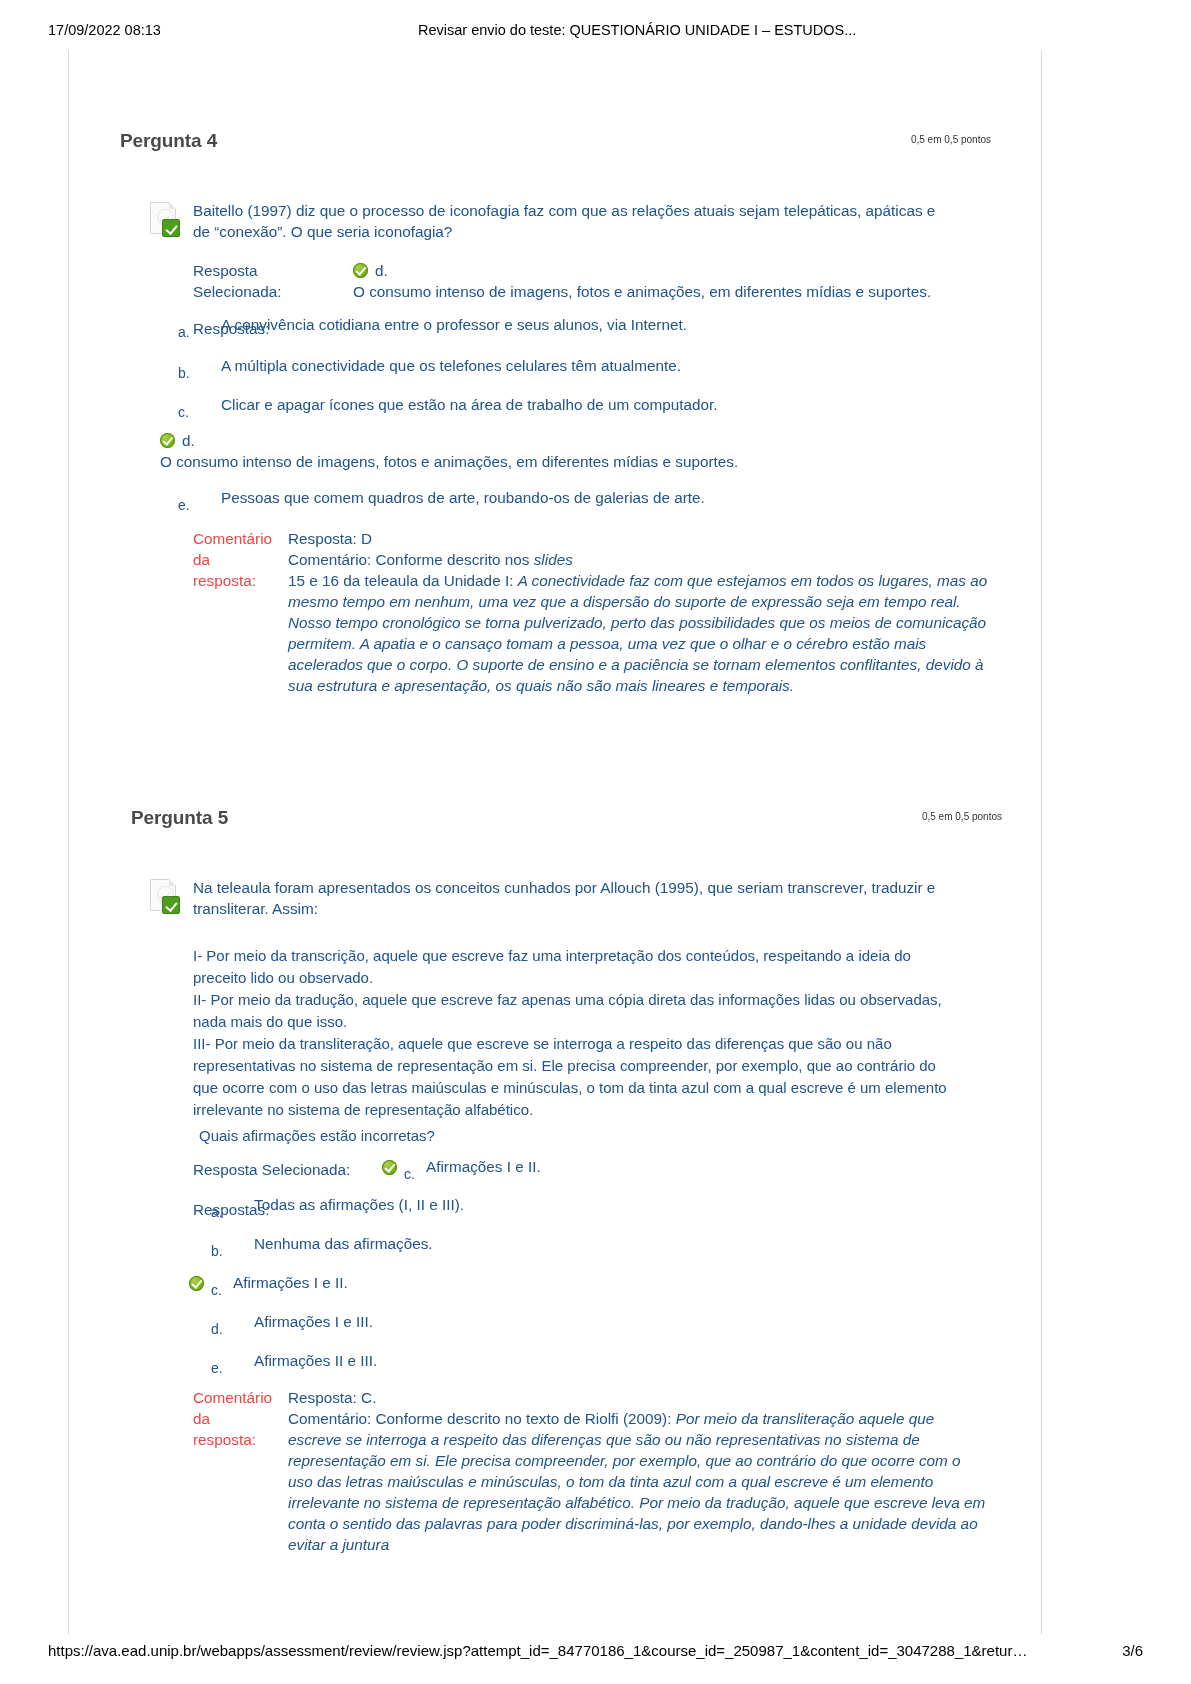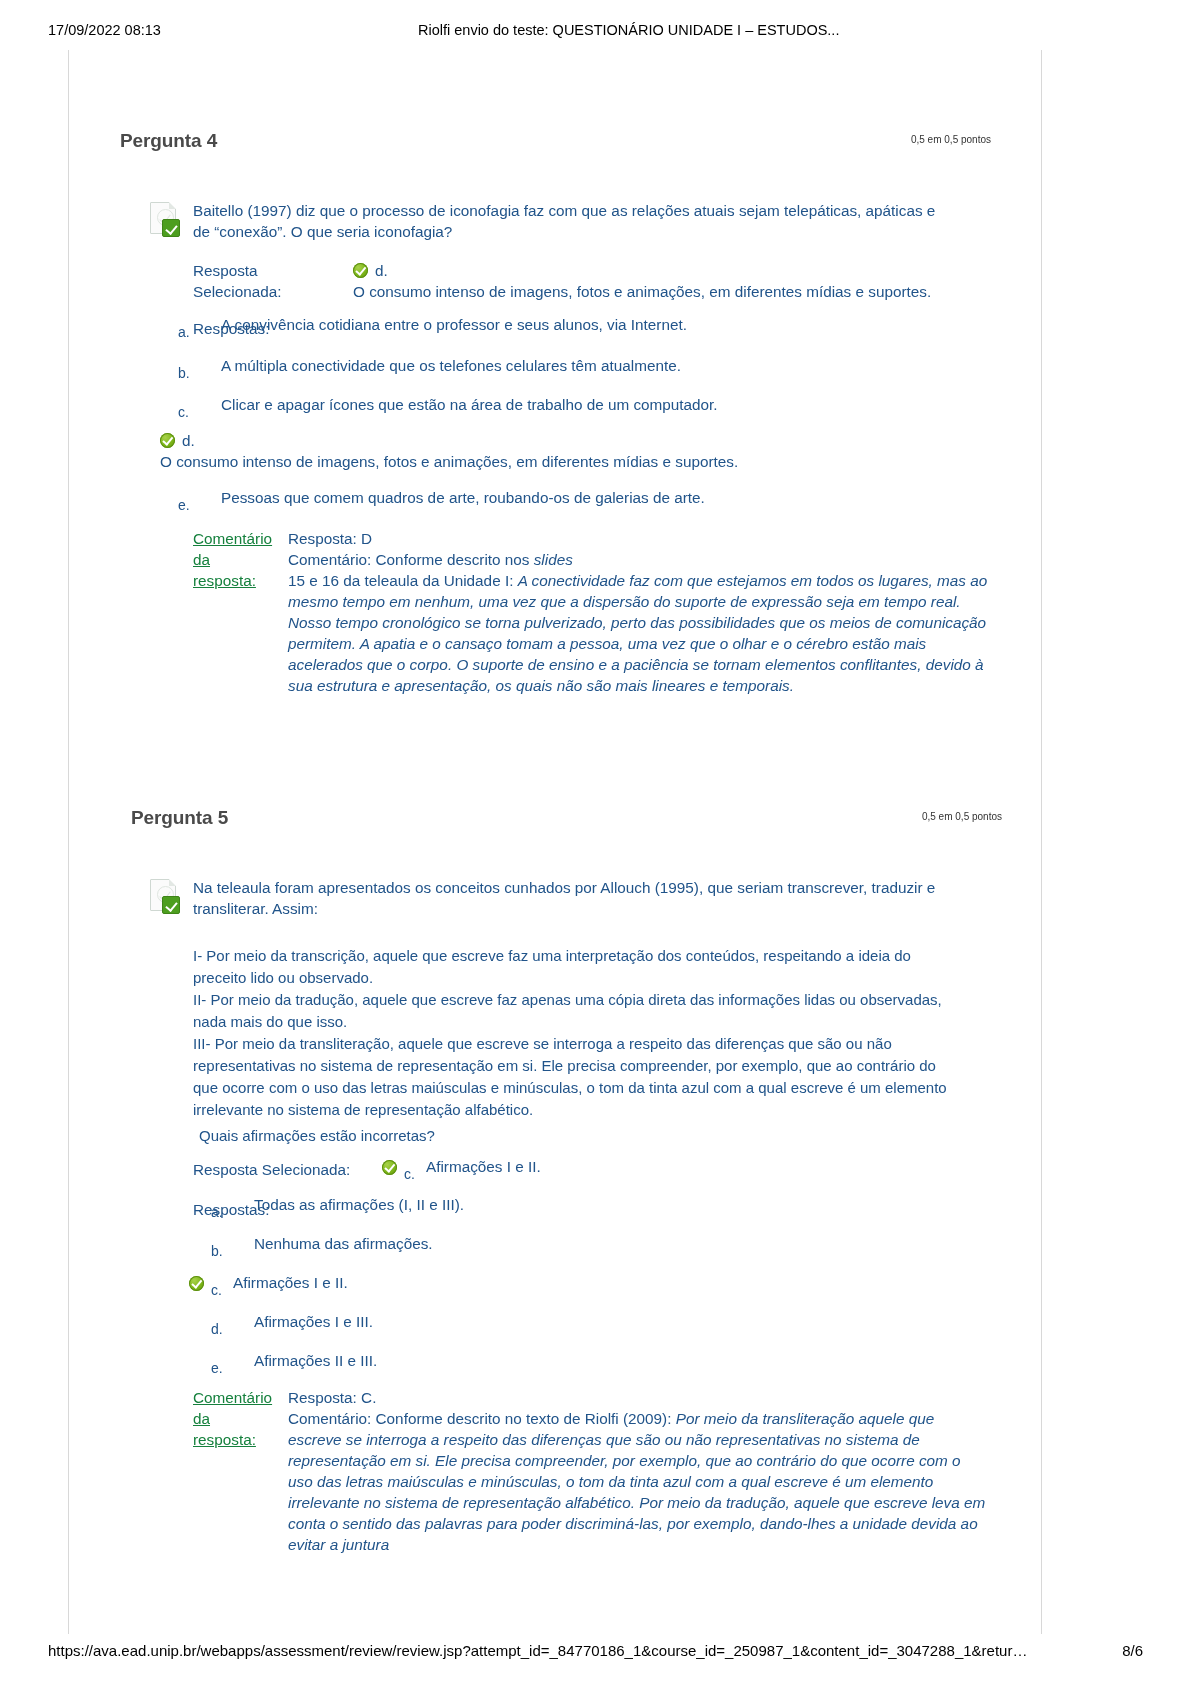--- a/index.html
+++ b/index.html
@@ -298,41 +298,40 @@
     left: 193px;
     width: 800px;
   }
   .comment .c-label {
     position: absolute;
     left: 0;
     top: 0;
     width: 92px;
     font-size: 15.3px;
     line-height: 21px;
-    color: #15803d;
-    text-decoration: underline;
+    color: #ef4444;
   }
   .comment .c-body {
     position: absolute;
     left: 95px;
     top: 0;
     width: 700px;
     font-size: 15.3px;
     line-height: 21px;
     color: #21548a;
   }
   .comment .c-body .it { font-style: italic; }
   .comment .c-body p { margin: 0; }
 </style>
 </head>
 <body>
 
 <div class="print-header">
   <span class="ph-date">17/09/2022 08:13</span>
-  <span class="ph-title">Riolfi envio do teste: QUESTIONÁRIO UNIDADE I – ESTUDOS...</span>
+  <span class="ph-title">Revisar envio do teste: QUESTIONÁRIO UNIDADE I – ESTUDOS...</span>
 </div>
 
 <div class="frame-rule left"></div>
 <div class="frame-rule right"></div>
 
 <div class="content">
 
   <div class="question-block" style="top:130px;">
 
     <div class="q-header">
@@ -486,14 +485,14 @@
         <p>Resposta: C.</p>
         <p><span>Comentário: Conforme descrito no texto de Riolfi (2009): </span><span class="it">Por meio da transliteração aquele que escreve se interroga a respeito das diferenças que são ou não representativas no sistema de representação em si. Ele precisa compreender, por exemplo, que ao contrário do que ocorre com o uso das letras maiúsculas e minúsculas, o tom da tinta azul com a qual escreve é um elemento irrelevante no sistema de representação alfabético. Por meio da tradução, aquele que escreve leva em conta o sentido das palavras para poder discriminá-las, por exemplo, dando-lhes a unidade devida ao evitar a juntura</span></p>
       </div>
     </div>
   </div>
 
 </div>
 
 <div class="print-footer">
   <span class="pf-url">https://ava.ead.unip.br/webapps/assessment/review/review.jsp?attempt_id=_84770186_1&amp;course_id=_250987_1&amp;content_id=_3047288_1&amp;retur…</span>
-  <span class="pf-page">8/6</span>
+  <span class="pf-page">3/6</span>
 </div>
 
 </body></html>

